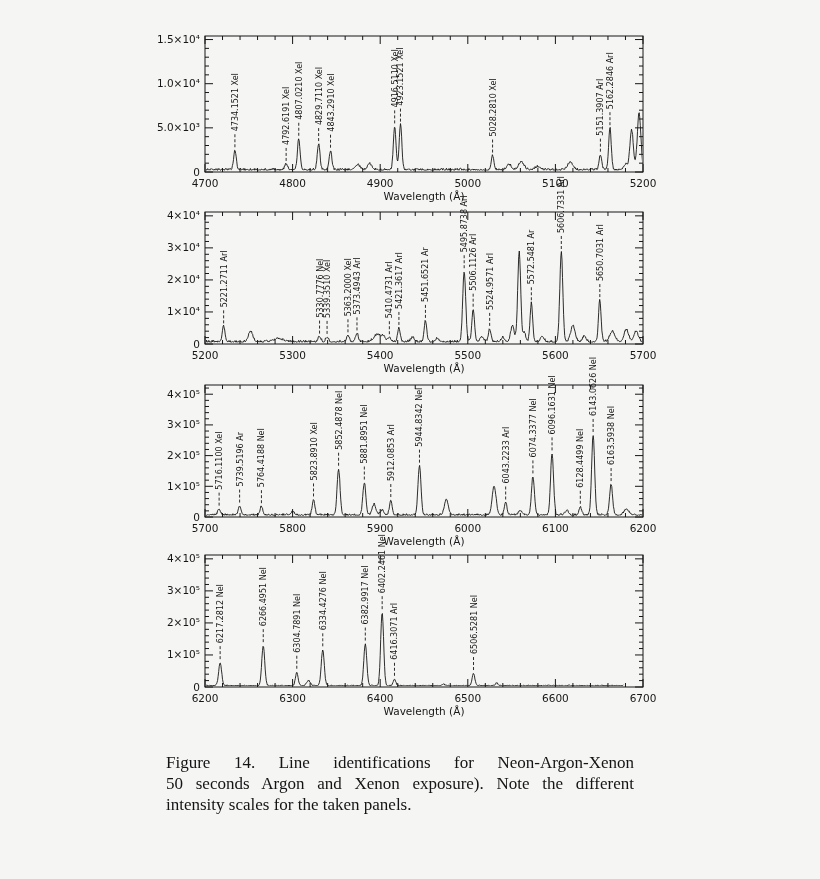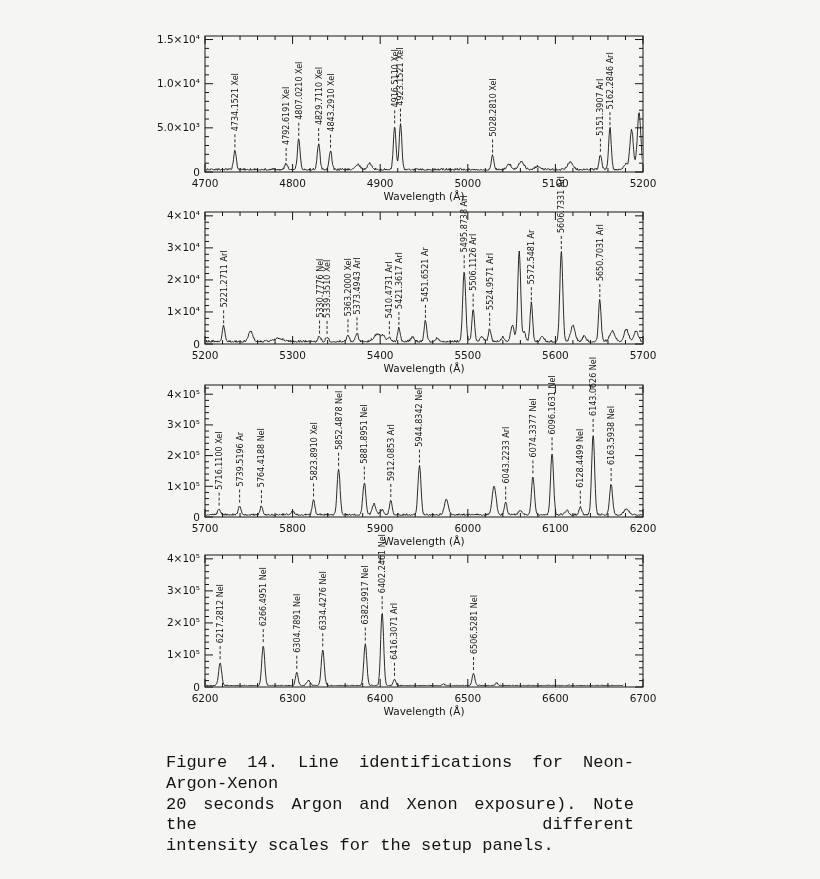--- a/index.html
+++ b/index.html
@@ -7,21 +7,21 @@
     width:820px;height:879px;overflow:hidden;position:relative;
     background:#f5f5f4;
     font-family:"DejaVu Sans",sans-serif;
   }
   #fig{position:absolute;left:0;top:0;}
   .caption{
     position:absolute;left:166px;top:753px;width:468px;
     font-family:"Liberation Serif",serif;
     font-size:17px;line-height:20.8px;color:#141414;
   }
-  .cap-line{text-align:justify;text-align-last:justify;white-space:normal;font-family:Liberation Mono, monospace;}
+  .cap-line{text-align:justify;text-align-last:justify;white-space:normal;}
   .cap-line.last{text-align:left;text-align-last:left;}
 </style>
 </head>
 <body>
 
 <svg id="fig" width="820" height="879" xmlns="http://www.w3.org/2000/svg">
     <g>
       <clipPath id="clip0">
         <rect x="206" y="37" width="436" height="134"></rect>
       </clipPath>
@@ -577,15 +577,15 @@
         <line x1="394.4850196" y1="675.7912621359224" x2="394.4850196" y2="662.7912621359224" stroke="#161616" stroke-width="0.9" stroke-dasharray="3 2"></line>
         <text transform="translate(397.4850196 659.7912621359224) rotate(-90)" text-anchor="start" fill="#161616" font-size="8px">6416.3071 ArI</text>
         <line x1="473.51861560000043" y1="670.0242718446602" x2="473.51861560000043" y2="657.0242718446602" stroke="#161616" stroke-width="0.9" stroke-dasharray="3 2"></line>
         <text transform="translate(476.51861560000043 654.0242718446602) rotate(-90)" text-anchor="start" fill="#161616" font-size="8px">6506.5281 NeI</text>
       </g>
     </g>
   </svg>
 
 <div class="caption">
   <div class="cap-line">Figure 14.   Line identifications for Neon-Argon-Xenon</div>
-  <div class="cap-line">20 seconds Argon and Xenon exposure). Note the different</div>
-  <div class="cap-line last">intensity scales for the setup panels.</div>
+  <div class="cap-line">50 seconds Argon and Xenon exposure). Note the different</div>
+  <div class="cap-line last">intensity scales for the taken panels.</div>
 </div>
 
 </body></html>

